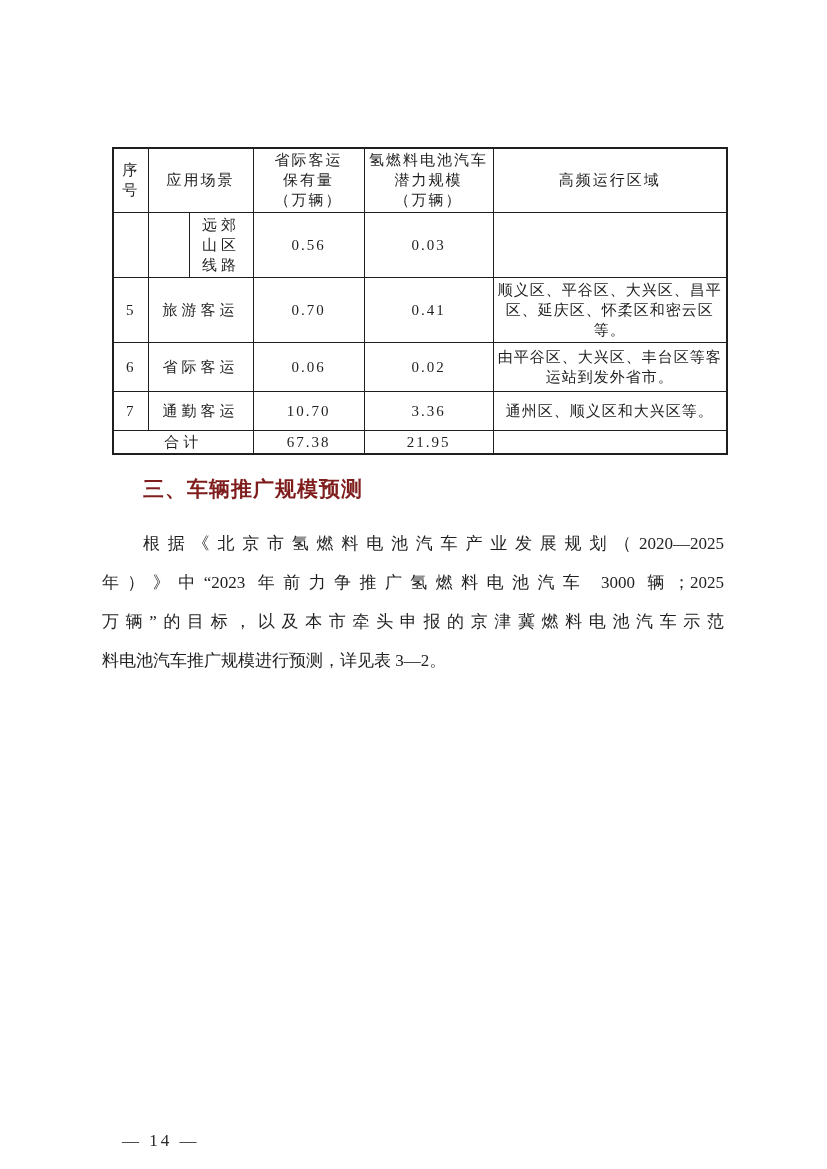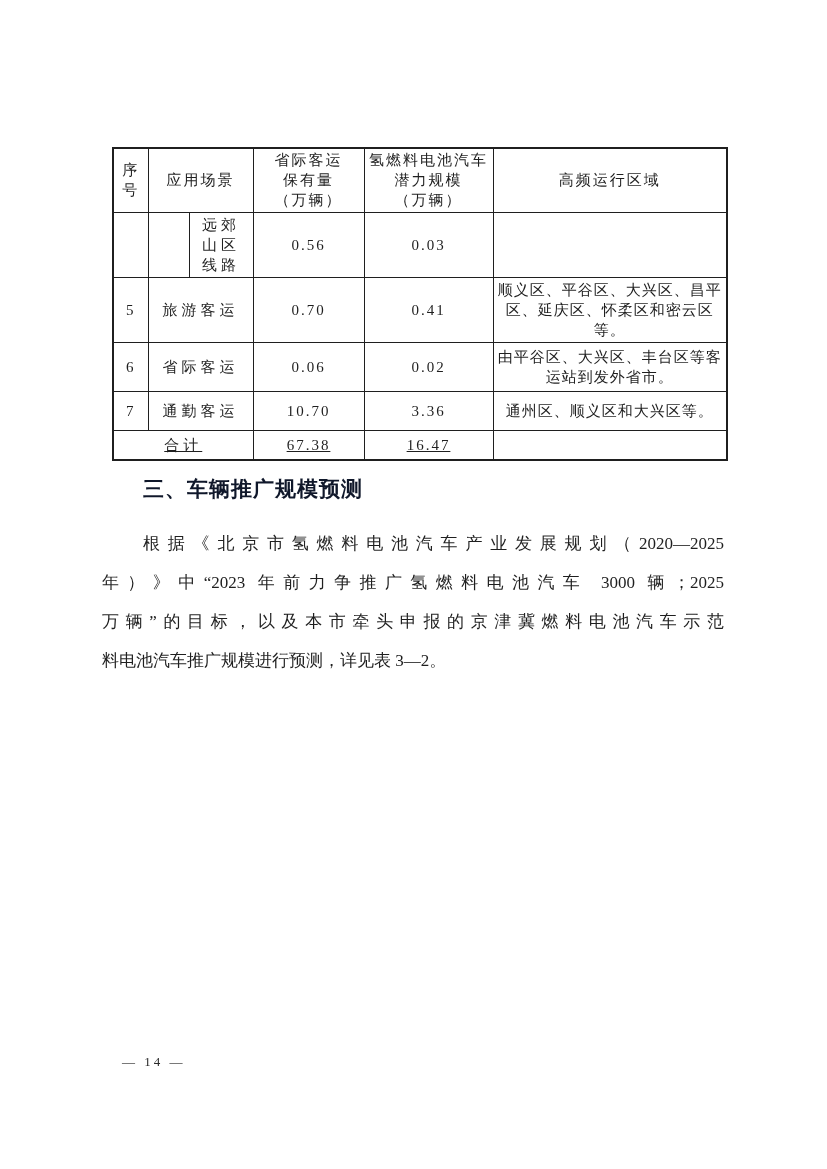--- a/index.html
+++ b/index.html
@@ -43,58 +43,58 @@
     padding: 3px 6px;
     letter-spacing: 1px;
     line-height: 21px;
     margin-left: 16px;
   }
   tr.r-header { height: 64px; }
   tr.r0 { height: 65px; }
   tr.r1 { height: 65px; }
   tr.r2 { height: 49px; }
   tr.r3 { height: 39px; }
-  tr.rt { height: 30px; text-decoration: underline; }
+  tr.rt { height: 24px; }
 
   
   .section {
     position: absolute;
     left: 102px;
     top: 474px;
     width: 622px;
   }
   .heading {
     font-size: 21px;
     font-weight: bold;
     line-height: 30px;
     padding-left: 41px;
     letter-spacing: 1px;
-    color: #0f172a;
+    color: #7f1d1d;
     font-family: "Liberation Sans", "DejaVu Sans", sans-serif;
   }
   .para {
     margin-top: 20px;
     font-size: 17px;
     line-height: 39px;
     color: #1f1f1f;
   }
   .line {
     text-align: justify;
     text-align-last: justify;
     white-space: nowrap;
   }
   .line.first { text-indent: 41px; }
   .line.last  { text-align-last: left; white-space: normal; }
 
   
   .footer {
     position: absolute;
     left: 122px;
-    top: 1054px;
-    font-size: 13px;
+    top: 1131px;
+    font-size: 17px;
     letter-spacing: 3px;
     color: #2a2a2a;
   }
 </style>
 </head>
 <body>
 
 <div class="page">
 
   <table class="data-table">
@@ -151,21 +151,21 @@
         <td class="num">7</td>
         <td colspan="2" class="spaced">通勤客运</td>
         <td class="num">10.70</td>
         <td class="num">3.36</td>
         <td class="region">通州区、顺义区和大兴区等。</td>
       </tr>
 
       <tr class="rt">
         <td colspan="3" class="spaced">合计</td>
         <td class="num">67.38</td>
-        <td class="num">16.47</td>
+        <td class="num">21.95</td>
         <td class="region"></td>
       </tr>
     </tbody>
   </table>
 
   <div class="section">
     <div class="heading">三、车辆推广规模预测</div>
     <div class="para">
       <div class="line first">根据《北京市氢燃料电池汽车产业发展规划（2020—2025</div>
       <div class="line">年）》中“2023 年前力争推广氢燃料电池汽车 3000 辆；2025</div>

